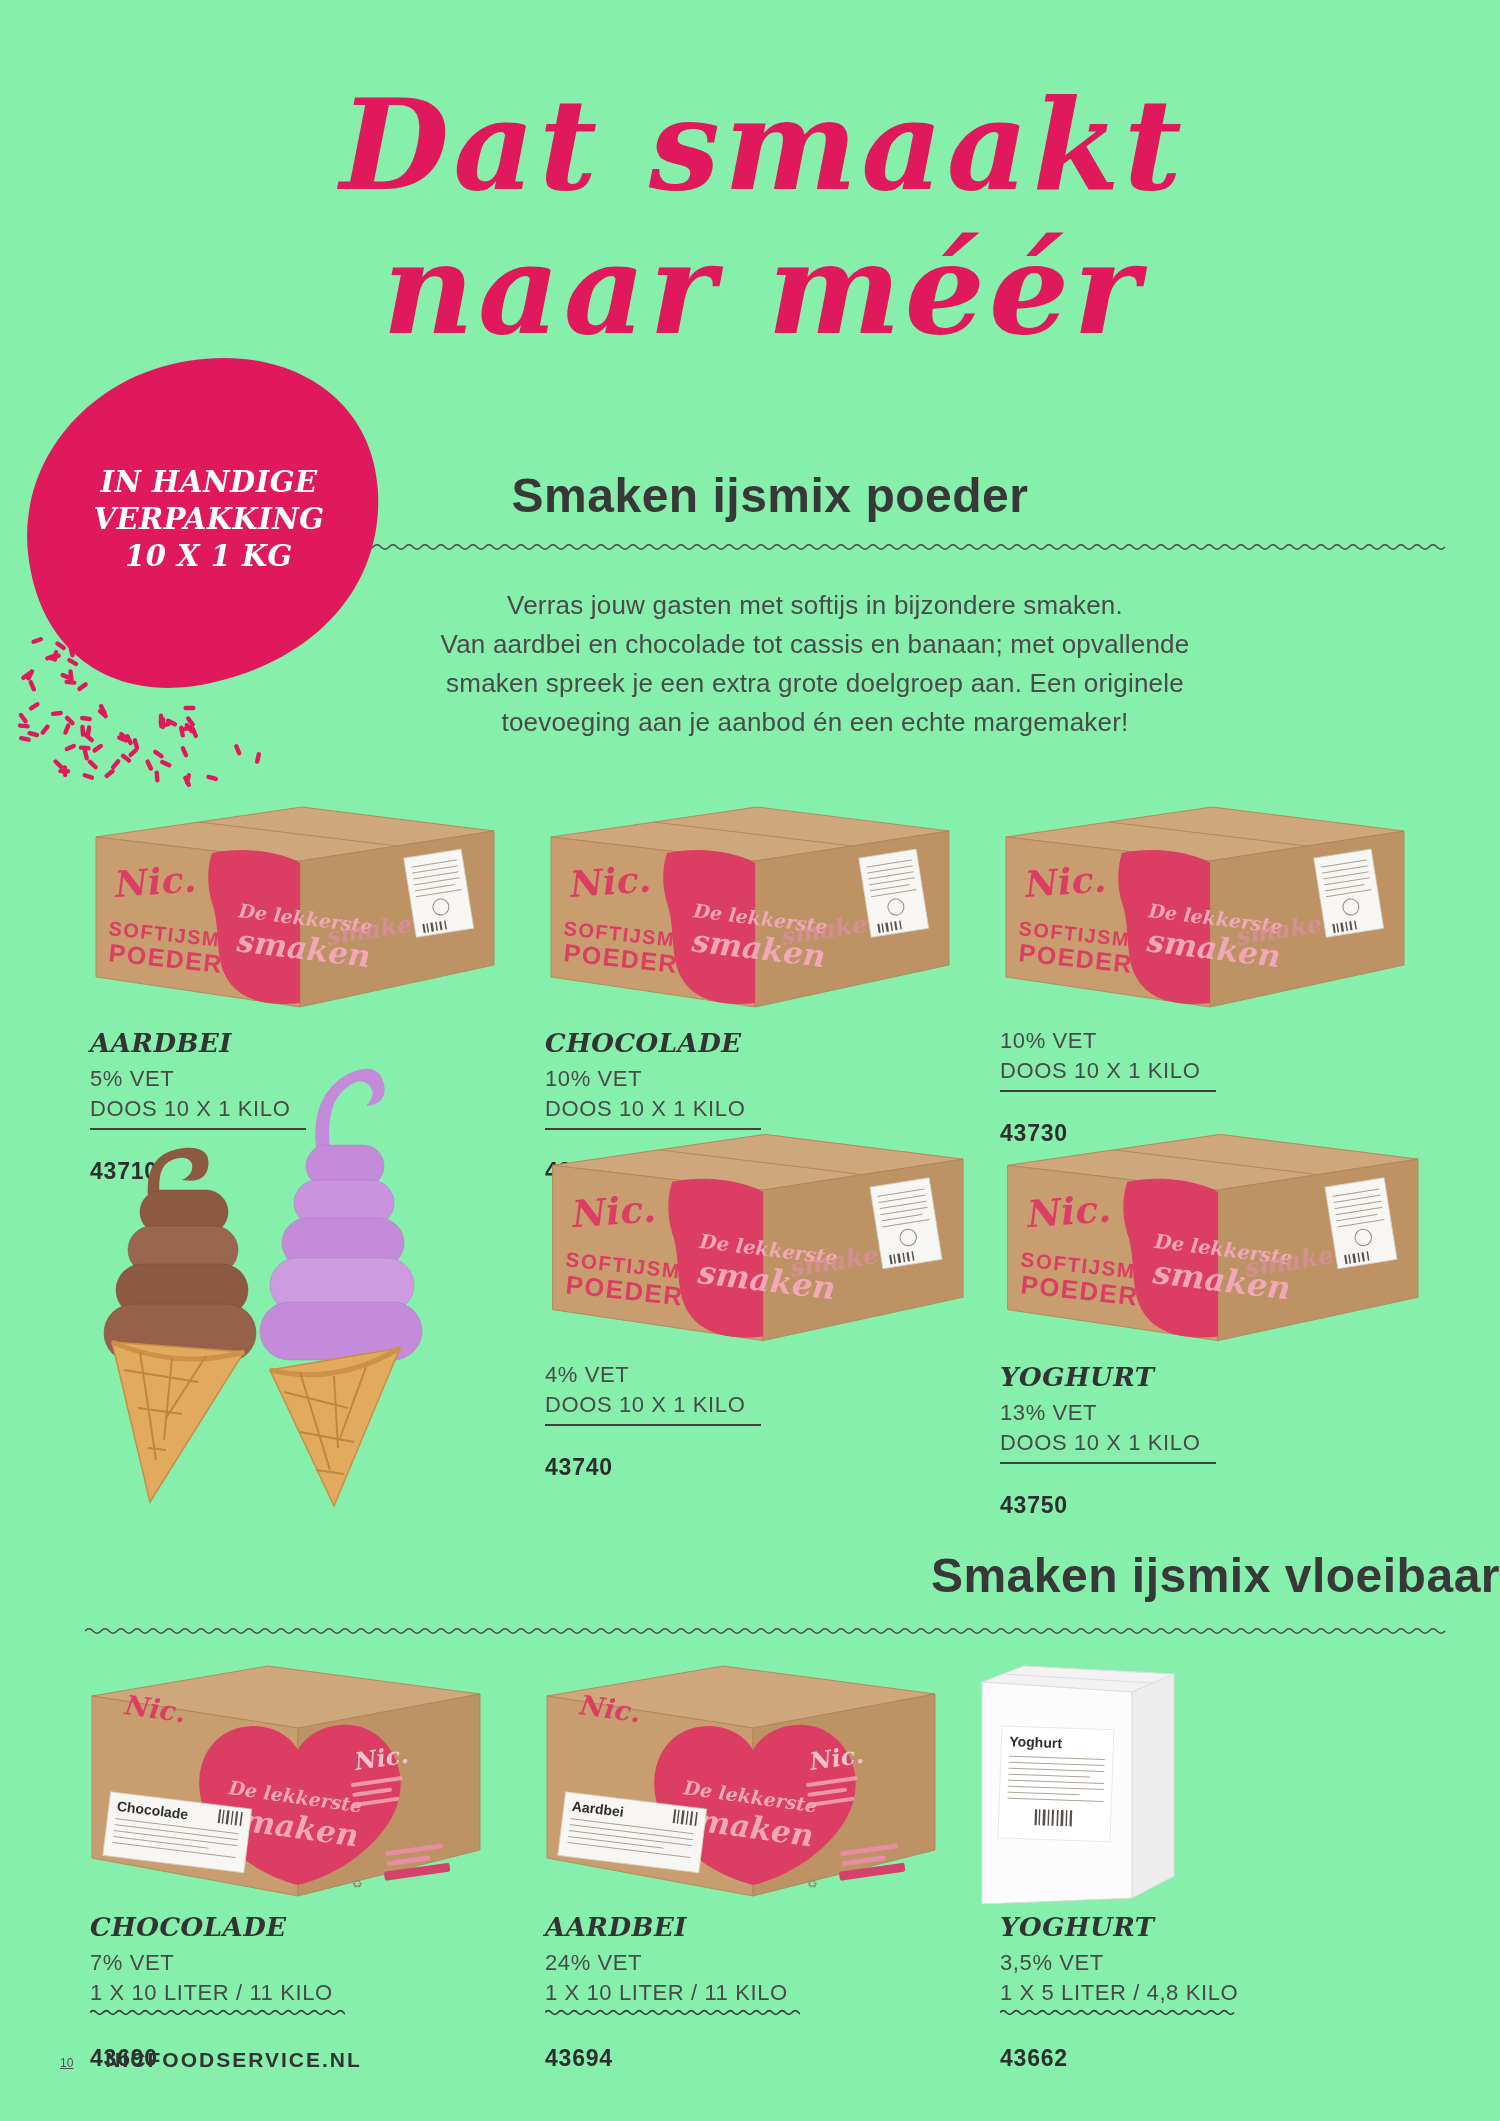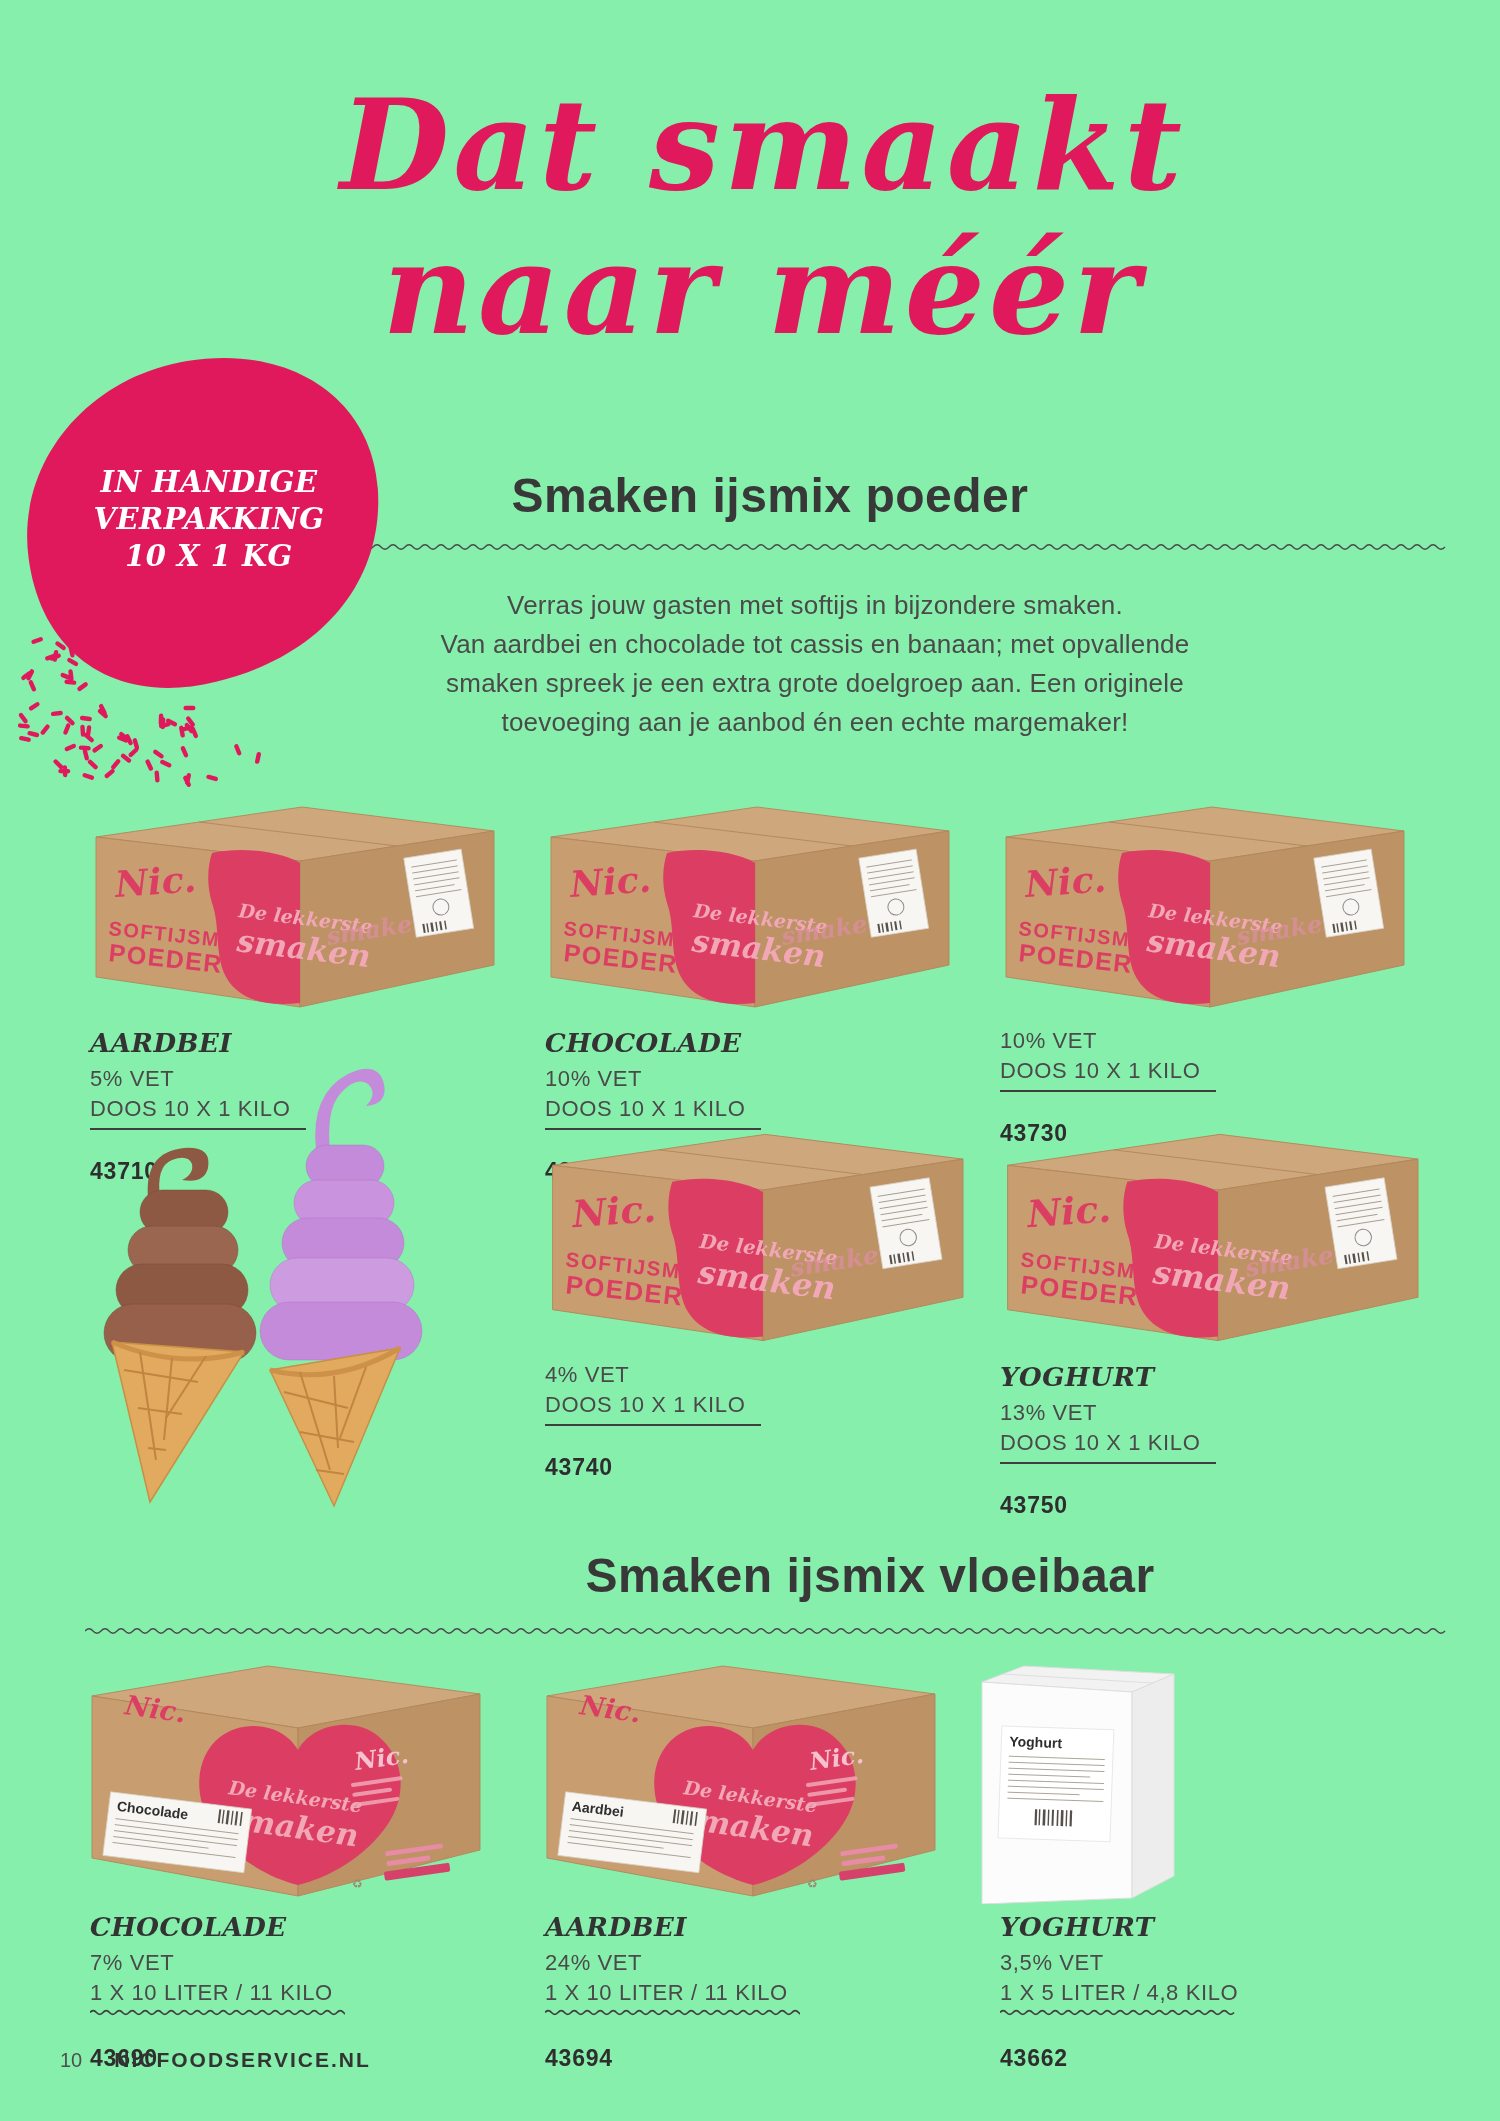--- a/index.html
+++ b/index.html
@@ -18,21 +18,21 @@
 
   
   .badge{position:absolute;left:16px;top:356px;width:380px;height:440px;z-index:2;}
   .blob{fill:var(--brand-pink);}
   .badge-text{font:italic 700 29px "DejaVu Serif",serif;fill:#fff;letter-spacing:.5px;text-anchor:middle;}
 
   
   .sec-title{position:absolute;margin:0;font-weight:700;font-size:48px;letter-spacing:.5px;
              color:var(--ink);text-align:center;}
   .sec-title.s1{left:20px;top:468px;width:1500px;}
-  .sec-title.s2{left:240px;top:1548px;width:1260px;}
+  .sec-title.s2{left:240px;top:1548px;width:1260px;text-align:right;}
   .divider{position:absolute;height:12px;}
   .d1{left:85px;top:541px;width:1363px;}
   .d2{left:85px;top:1625px;width:1363px;}
   .sq-path{fill:none;stroke:#4A4A4A;stroke-width:1.4;}
   .wavy-u .sq-path{stroke:#3F3F3F;stroke-width:1.8;}
   .intro{position:absolute;left:115px;top:586px;width:1400px;text-align:center;
          font-size:26px;line-height:39px;color:var(--body-text);letter-spacing:.2px;}
 
   
   .cell{position:absolute;width:462px;}
@@ -60,21 +60,21 @@
   .t-heart-brand{font:italic 700 24px "DejaVu Serif",serif;fill:#F6C2CE;}
   .t-lab{font:700 14px "Liberation Sans",sans-serif;fill:#2E2E2E;}
   .lab{fill:#F8F6F2;stroke:#D9D3C8;stroke-width:.8;}
   .ln{stroke:#A39C90;stroke-width:.9;}
   .bc{fill:#55504A;}
   .deco-pink{fill:var(--box-pink-light);opacity:.85;}
   .recycle{font:12px "DejaVu Sans",sans-serif;fill:#9C8B6C;}
 
   
   .footer{position:absolute;left:60px;top:2048px;display:flex;align-items:baseline;}
-  .pageno{font-size:20px;color:#4F4F4F;}
+  .pageno{font-size:12px;color:#4F4F4F;text-decoration:underline;}
   .site{font-size:21px;font-weight:700;letter-spacing:2px;color:#333;margin-left:32px;}
 </style>
 </head>
 <body>
 
 <div class="page">
 
   <header class="title">
     <div>Dat smaakt</div>
     <div>naar méér</div>

